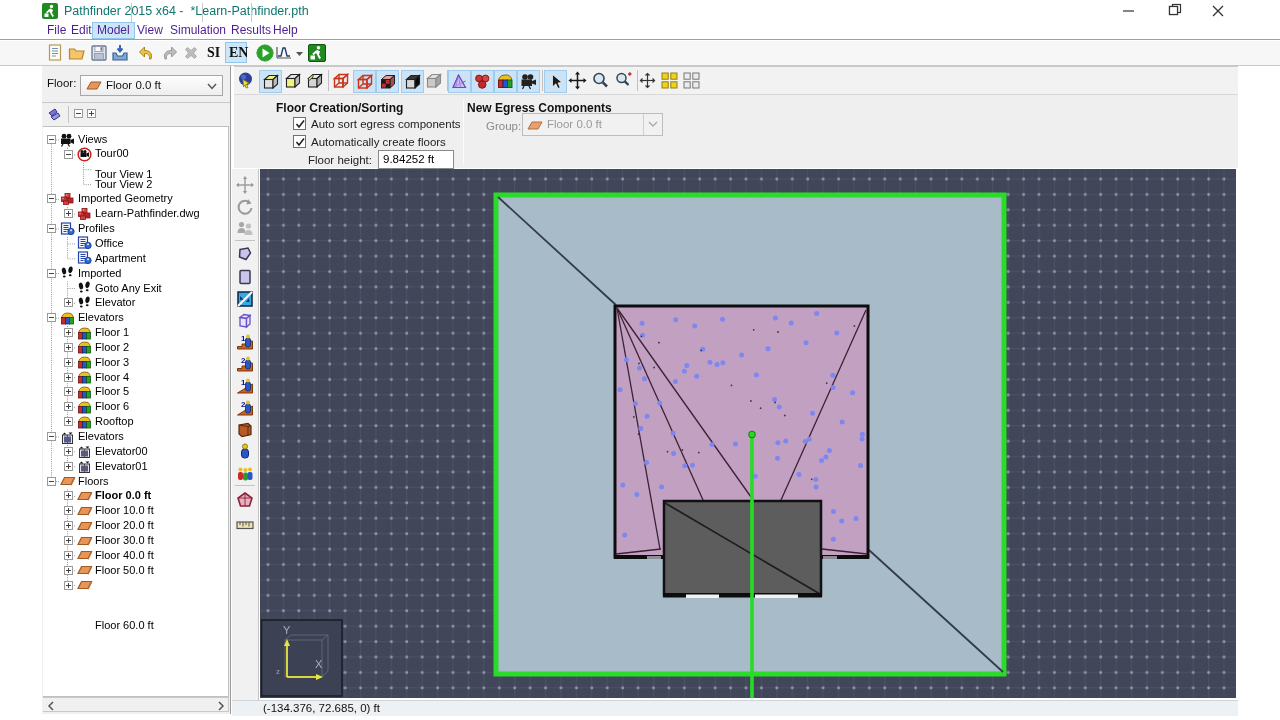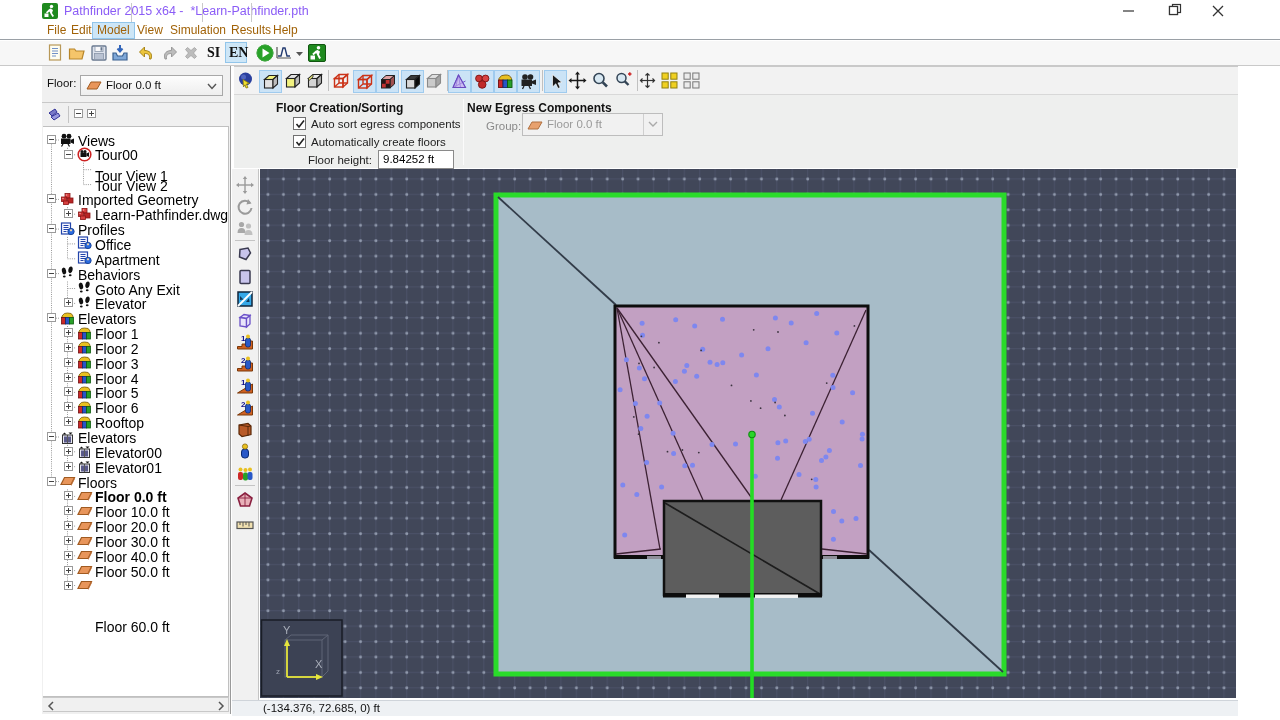--- a/index.html
+++ b/index.html
@@ -1,30 +1,30 @@
 <!DOCTYPE html>
 <html><head>
 <meta charset="utf-8">
 <style>
 *{margin:0;padding:0;box-sizing:border-box;}
 html,body{width:1280px;height:720px;overflow:hidden;background:#fff;
   font-family:"Liberation Sans",sans-serif;}
 .abs{position:absolute;}
 #titlebar{left:0;top:0;width:1280px;height:22px;background:#fff;}
-#titletext{left:64px;top:4px;font-size:12.5px;color:#8b5cf6;}
+#titletext{left:64px;top:4px;font-size:12.5px;color:#0f766e;}
 #menubar{left:0;top:22px;width:1280px;height:18px;background:#fff;border-bottom:1px solid #9aa0a6;}
-.menuitem{position:absolute;top:0px;height:17px;font-size:12px;color:#a16207;padding:1px 5px;}
+.menuitem{position:absolute;top:0px;height:17px;font-size:12px;color:#4c1d95;padding:1px 5px;}
 #toolbar1{left:0;top:41px;width:1280px;height:25px;background:#f7f7f7;border-bottom:1px solid #c9c9c9;}
 .sep1{position:absolute;top:3px;width:1px;height:19px;background:#c9c9c9;}
 #leftpanel{left:42px;top:66px;width:189px;height:648px;background:#f0f0f0;border-right:1px solid #9a9a9a;}
 #floorrow{position:absolute;left:0;top:0;width:188px;height:37px;background:#f0f0f0;border-bottom:1px solid #c8c8c8;}
 #floorcombo{position:absolute;left:38px;top:9px;width:143px;height:21px;background:linear-gradient(#fdfdfd,#eee);border:1px solid #a8a8a8;}
 #minibar{position:absolute;left:0;top:38px;width:188px;height:22px;background:#f0f0f0;}
 #tree{position:absolute;left:1px;top:60px;width:186px;height:571px;background:#fff;border:1px solid #c0c0c0;border-left:none;overflow:hidden;}
-.trow{position:absolute;font-size:14px;color:#000;white-space:nowrap;}
+.trow{position:absolute;font-size:11px;color:#000;white-space:nowrap;}
 .texp{position:absolute;width:9px;height:9px;border:1px solid #9a9a9a;background:#fff;}
 .texp i{position:absolute;left:1px;top:3px;width:5px;height:1px;background:#444;}
 .texp.plus b{position:absolute;left:3px;top:1px;width:1px;height:5px;background:#444;}
 .ticon{position:absolute;width:14px;height:14px;}
 #hscroll{position:absolute;left:1px;top:631px;width:186px;height:15px;background:#f0f0f0;border:1px solid #c8c8c8;border-left:none;}
 #rightarea{left:232px;top:66px;width:1006px;height:650px;}
 #toolbar2{position:absolute;left:2px;top:0;width:1004px;height:28px;background:#f2f2f2;border-top:1px solid #c9c9c9;}
 .tbtn{position:absolute;top:3px;width:23px;height:23px;}
 .tbtn.on{background:#cbe3f6;border:1px solid #9fcbee;}
 .sep2{position:absolute;top:3px;width:1px;height:21px;background:#c0c0c0;}
@@ -269,21 +269,21 @@
       <div class="trow" style="left:52px;top:124.8px;">Apartment</div>
       <div class="texp" style="left:4px;top:141.6px">
         <i></i>
       </div>
       <div class="ticon" style="left:17px;top:139.1px"><svg width="15" height="14">
           <ellipse cx="4" cy="5" rx="2.1" ry="3.4" fill="#111" transform="rotate(-12 4 5)"></ellipse>
           <ellipse cx="4.3" cy="10.5" rx="1.4" ry="1" fill="#111"></ellipse>
           <ellipse cx="10.5" cy="3.8" rx="2.1" ry="3.4" fill="#111" transform="rotate(12 10.5 3.8)"></ellipse>
           <ellipse cx="10.2" cy="9.3" rx="1.4" ry="1" fill="#111"></ellipse>
         </svg></div>
-      <div class="trow" style="left:35px;top:139.6px;">Behaviors</div>
+      <div class="trow" style="left:35px;top:139.6px;">Imported</div>
       <div class="ticon" style="left:33.5px;top:154.0px"><svg width="15" height="14">
           <ellipse cx="4" cy="5" rx="2.1" ry="3.4" fill="#111" transform="rotate(-12 4 5)"></ellipse>
           <ellipse cx="4.3" cy="10.5" rx="1.4" ry="1" fill="#111"></ellipse>
           <ellipse cx="10.5" cy="3.8" rx="2.1" ry="3.4" fill="#111" transform="rotate(12 10.5 3.8)"></ellipse>
           <ellipse cx="10.2" cy="9.3" rx="1.4" ry="1" fill="#111"></ellipse>
         </svg></div>
       <div class="trow" style="left:52px;top:154.5px;">Goto Any Exit</div>
       <div class="texp plus" style="left:20.5px;top:171.4px">
         <i></i>
         <b></b>

